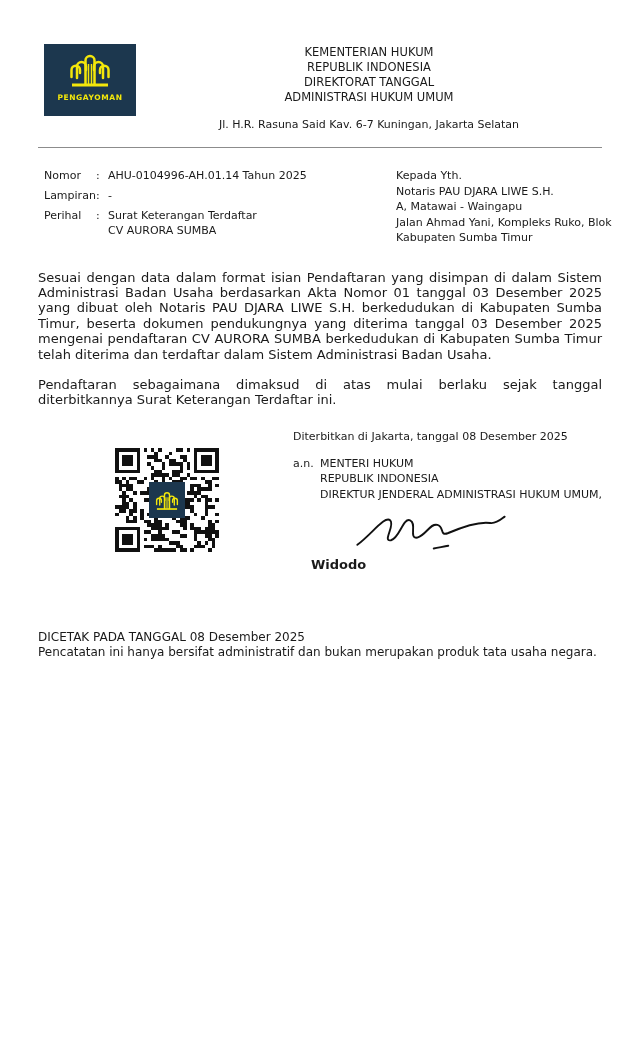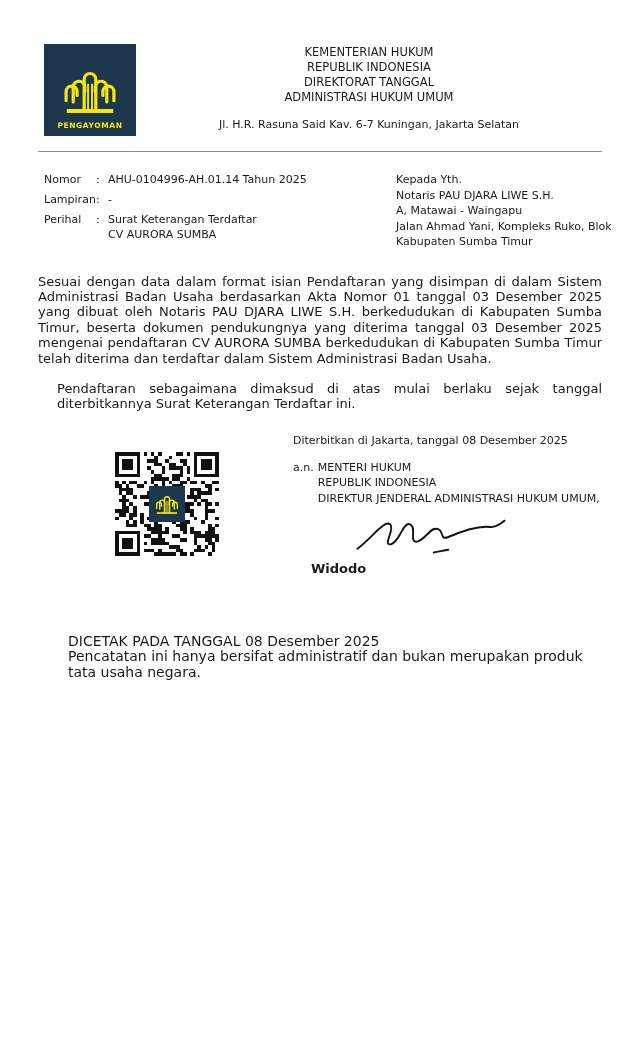--- a/index.html
+++ b/index.html
@@ -11,27 +11,27 @@
     width: 640px;
     height: 1054px;
     background: #ffffff;
     overflow: hidden;
   }
   .content { padding: 0 38px; }
 
   
   .header { display: flex; padding-top: 44px; align-items: flex-start; }
   .logo-box {
-    width: 92px; height: 92px;
+    width: 92px; height: 72px;
     background: #1c374e;
     flex: 0 0 auto;
     margin-left: 6px;
     display: flex; flex-direction: column;
     align-items: center; justify-content: flex-end;
-    padding-bottom: 6px;
+    padding-bottom: 14px;
   }
   .logo-box svg.emblem-svg { width: 66px; height: 62px; display: block; margin-bottom: 1px; }
   .logo-caption {
     color: #f3e70b; font-size: 7.5px; font-weight: bold;
     letter-spacing: 0.6px; text-align: center; white-space: nowrap;
   }
   .header-text { flex: 1 1 auto; text-align: center; padding-top: 1px; }
   .h-title div { font-weight: normal; font-size: 11.5px; line-height: 15px; }
   .h-addr { margin-top: 12px; }
   .h-addr div { font-size: 11px; line-height: 15px; }
@@ -50,46 +50,46 @@
   .recipient-block { margin-left: 46px; font-size: 11px; line-height: 15.5px; }
   .recipient-block div { white-space: nowrap; margin-left: 6px; }
 
   
   .body-paragraph {
     font-size: 13px;
     line-height: 15.4px;
     text-align: justify;
     margin-top: 24px;
   }
-  .body-paragraph.second { margin-top: 15px; margin-left: 19px; }
+  .body-paragraph.second { margin-top: 15px; }
 
   
   .issuance-section { position: relative; margin-top: 21px; height: 155px; }
   .qr-wrap { position: absolute; left: 77px; top: 19px; width: 104px; height: 104px; }
   .qr-wrap svg.qr { width: 104px; height: 104px; display: block; }
   .qr-center-logo {
     position: absolute; left: 50%; top: 50%;
     width: 36px; height: 36px;
     transform: translate(-50%, -50%);
     background: #1c374e;
     display: flex; align-items: center; justify-content: center;
   }
   .qr-center-logo svg.emblem-svg { width: 28px; height: 27px; display: block; }
 
   .issue-col { margin-left: 255px; }
   .issued-line { font-size: 11px; line-height: 15px; }
-  .on-behalf { display: flex; margin-top: 12px; font-size: 11px; }
+  .on-behalf { display: flex; margin-top: 12px; font-size: 11px; justify-content: space-between; }
   .on-behalf-prefix { white-space: nowrap; margin-right: 4px; line-height: 15.5px; }
   .on-behalf-lines div { line-height: 15.5px; white-space: nowrap; }
   .signature-wrap { margin: 1px 0 0 58px; height: 52px; }
   .signature-wrap svg { width: 160px; height: 50px; display: block; }
   .signer-name { font-weight: bold; font-size: 13px; margin-left: 18px; margin-top: 2px; }
 
   
-  .footer { margin-top: 46px; font-size: 14px; line-height: 15.5px; margin-left: 30px; }
+  .footer { margin-top: 46px; font-size: 12px; line-height: 15.5px; }
 </style>
 </head>
 <body>
 
 <svg width="0" height="0" style="position:absolute" aria-hidden="true">
   <defs>
     <symbol id="emblem" viewBox="0 0 100 96">
       <g fill="none" stroke="#f3e70b" stroke-width="5" stroke-linecap="round">
         <path d="M13,66 V52 A8.5,8.5 0 0 1 30,52 V58"></path>
         <path d="M24,68 V45 A9,9 0 0 1 42,45 V52"></path>

